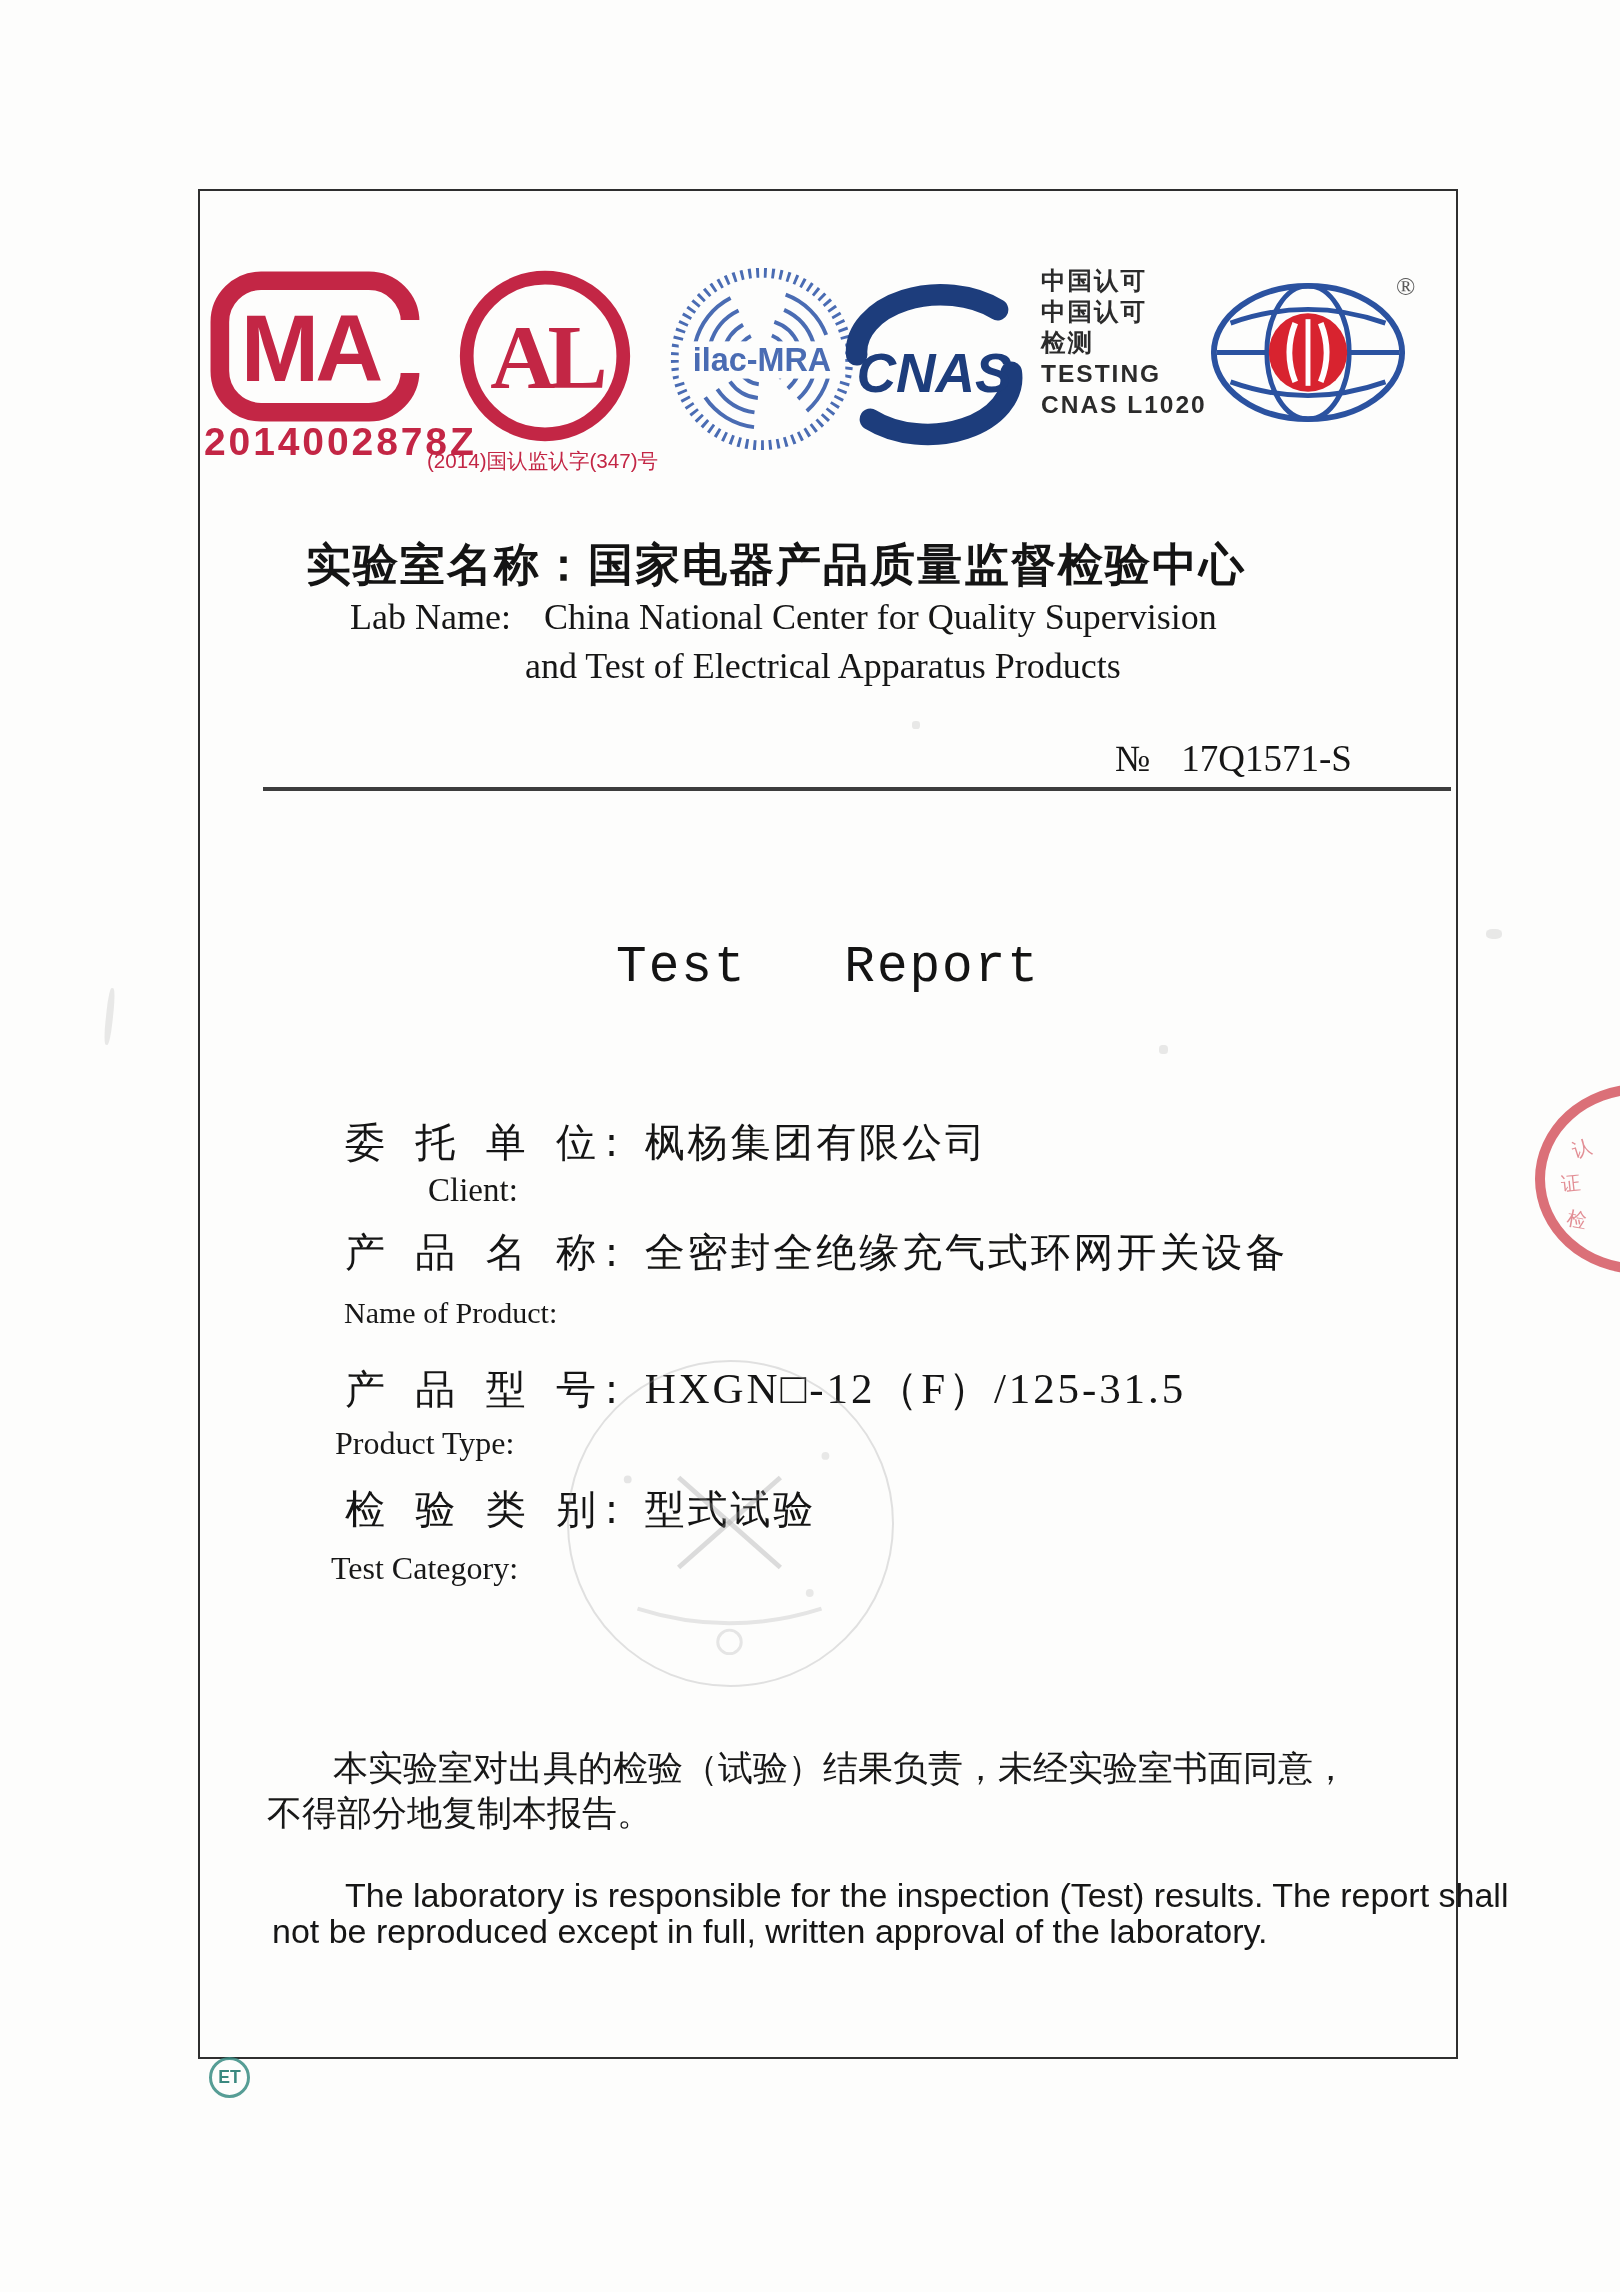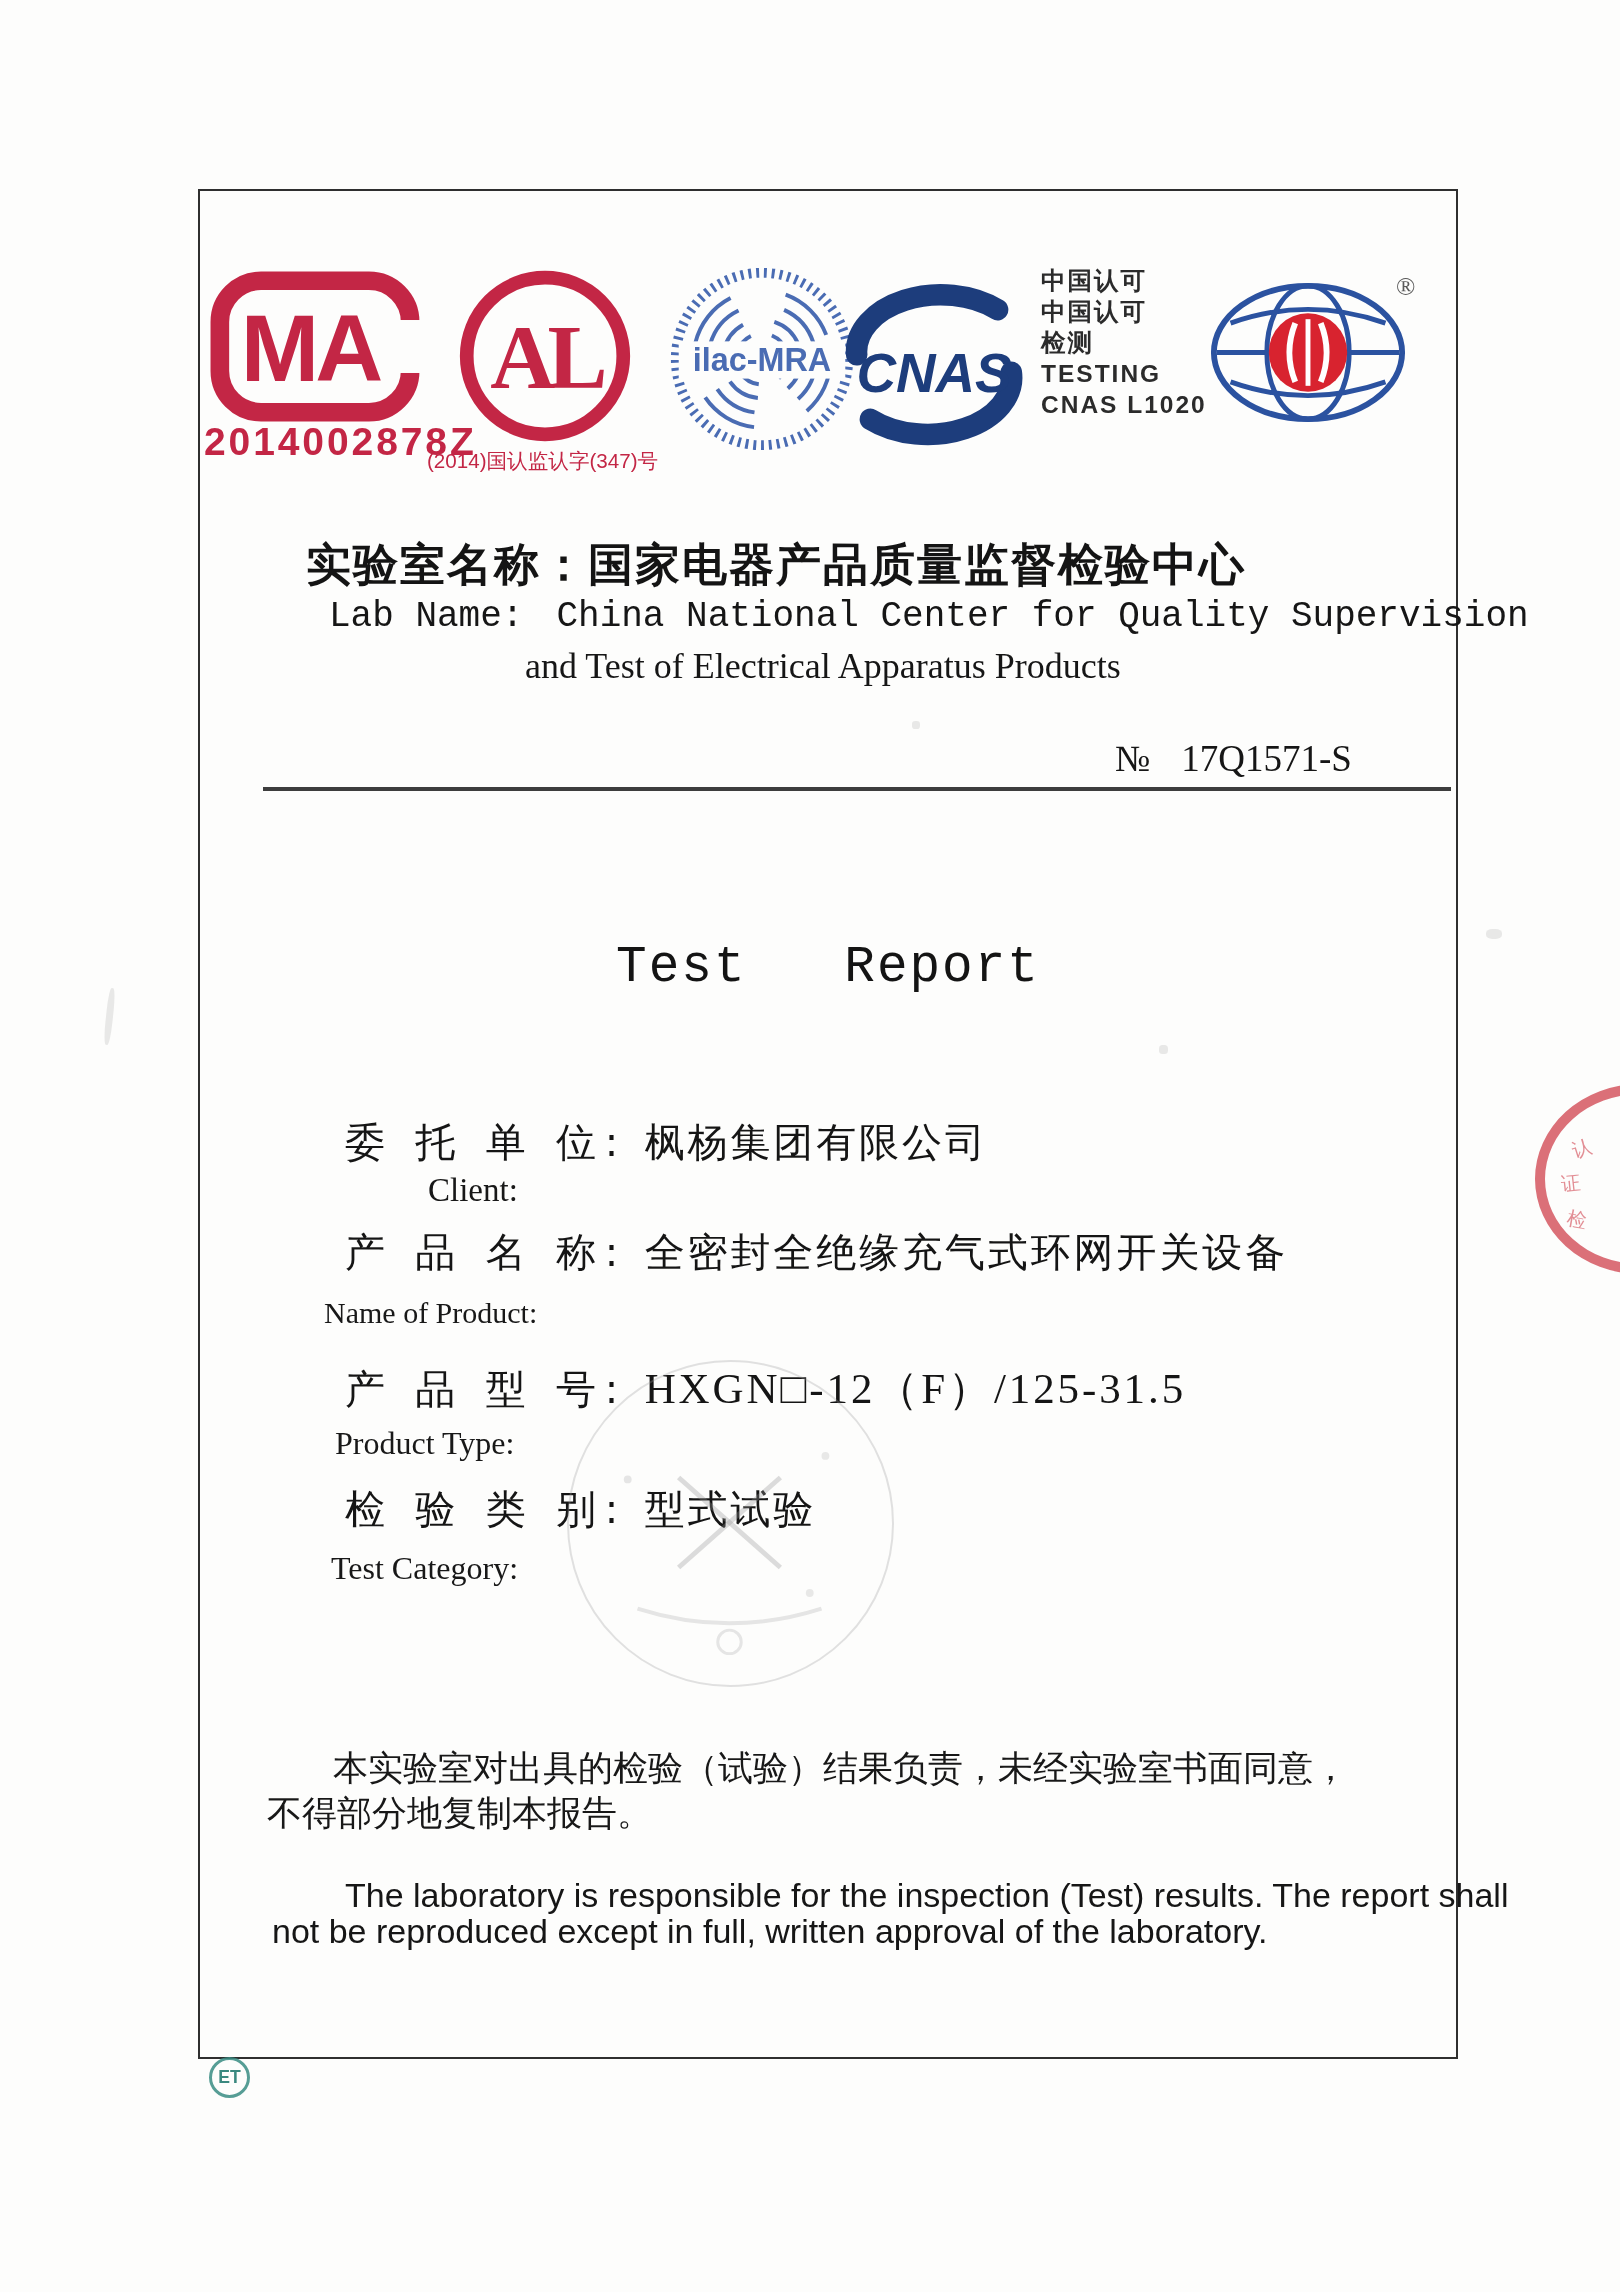--- a/index.html
+++ b/index.html
@@ -20,21 +20,21 @@
   .ilac-wrap  { left:665px; top:261px; width:194px; height:196px; }
   .cnas-wrap  { left:843px; top:282px; width:182px; height:165px; }
   .accred     { position:absolute; left:1041px; top:265px; line-height:31px; font-size:24.5px; font-weight:bold; color:#2b2b2b; }
   .accred div { letter-spacing:2px; }
   .globe-wrap { left:1209px; top:278px; width:198px; height:149px; }
   .reg-mark   { position:absolute; left:1396px; top:272px; font-size:25.5px; color:#5a5a5a; font-family:"Liberation Serif", serif; }
 
   
   .lab-zh { position:absolute; left:306px; top:535px; font-size:45px; font-weight:bold; letter-spacing:2px;
             font-family:"DejaVu Sans", sans-serif; color:#141414; }
-  .lab-en1 { position:absolute; left:329px; top:596px; font-size:36px; font-family:Liberation Mono, monospace; color:#161616; }
+  .lab-en1 { position:absolute; left:350px; top:596px; font-size:36px; font-family:Liberation Serif, serif; color:#161616; }
   .lab-en1 .gap { display:inline-block; width:33px; }
   .lab-en2 { position:absolute; left:525px; top:645px; font-size:36px; font-family:"Liberation Serif", serif; color:#161616; }
 
   
   .repno { position:absolute; left:1115px; top:737px; display:flex; gap:31px;
            font-family:"Liberation Serif", serif; font-size:37px; color:#161616; }
   .rule  { position:absolute; left:263px; top:787px; width:1188px; height:3.9px; background:#3d3d3d; }
 
   
   .title-zh { position:absolute; left:198px; top:825px; width:1260px; text-align:center;
@@ -145,21 +145,21 @@
   <div class="title-en">Test   Report</div>
 
   <div class="f-zh" style="left:345px; top:1115px;">
     <span class="lbl">委 托 单 位:</span><span class="val">枫杨集团有限公司</span>
   </div>
   <div class="f-en" style="left:428px; top:1172px; font-size:33px;">Client:</div>
 
   <div class="f-zh" style="left:345px; top:1225px;">
     <span class="lbl">产 品 名 称:</span><span class="val">全密封全绝缘充气式环网开关设备</span>
   </div>
-  <div class="f-en" style="left:324px; top:1296px; font-size:30px;">Name of Product:</div>
+  <div class="f-en" style="left:344px; top:1296px; font-size:30px;">Name of Product:</div>
 
   <div class="f-zh" style="left:345px; top:1360px;">
     <span class="lbl">产 品 型 号:</span><span class="val val-serif" style="font-size:43px;">HXGN□-12（F）/125-31.5</span>
   </div>
   <div class="f-en" style="left:335px; top:1425px; font-size:32px;">Product Type:</div>
 
   <div class="f-zh" style="left:345px; top:1482px;">
     <span class="lbl">检 验 类 别:</span><span class="val">型式试验</span>
   </div>
   <div class="f-en" style="left:331px; top:1543px; font-size:32px;margin-top:7px;">Test Category:</div>

